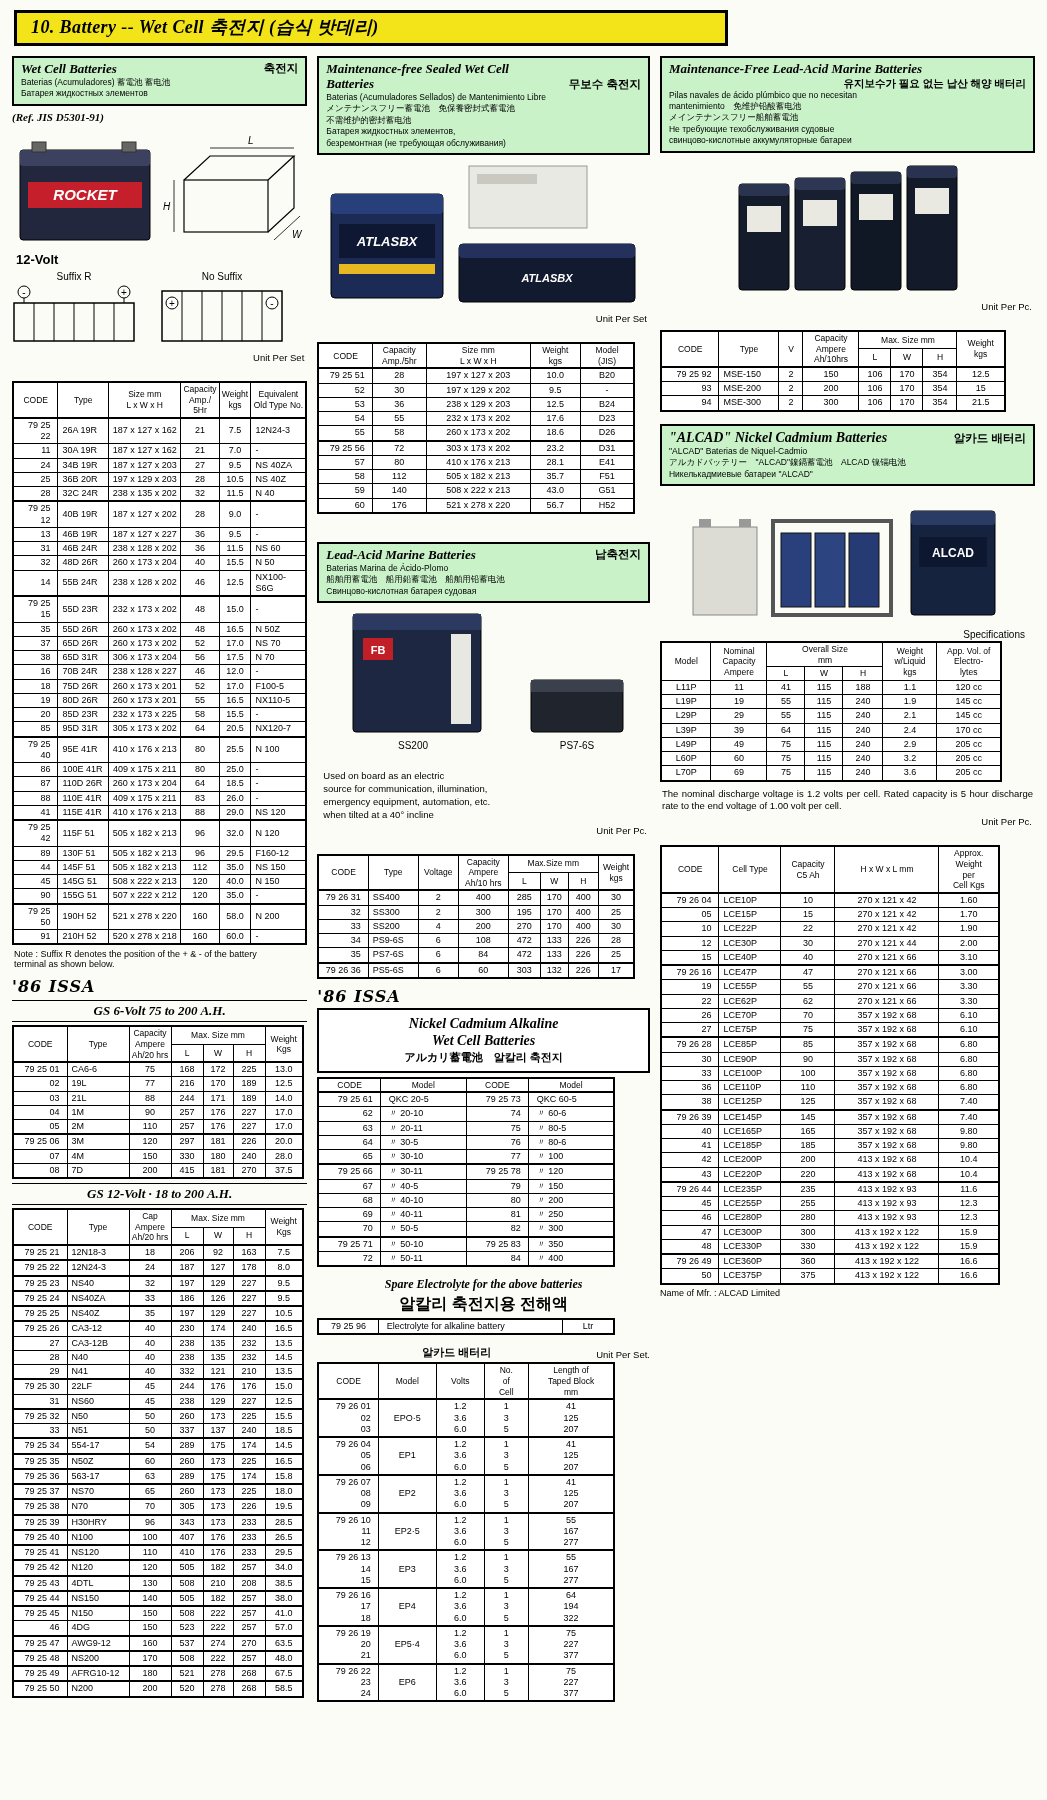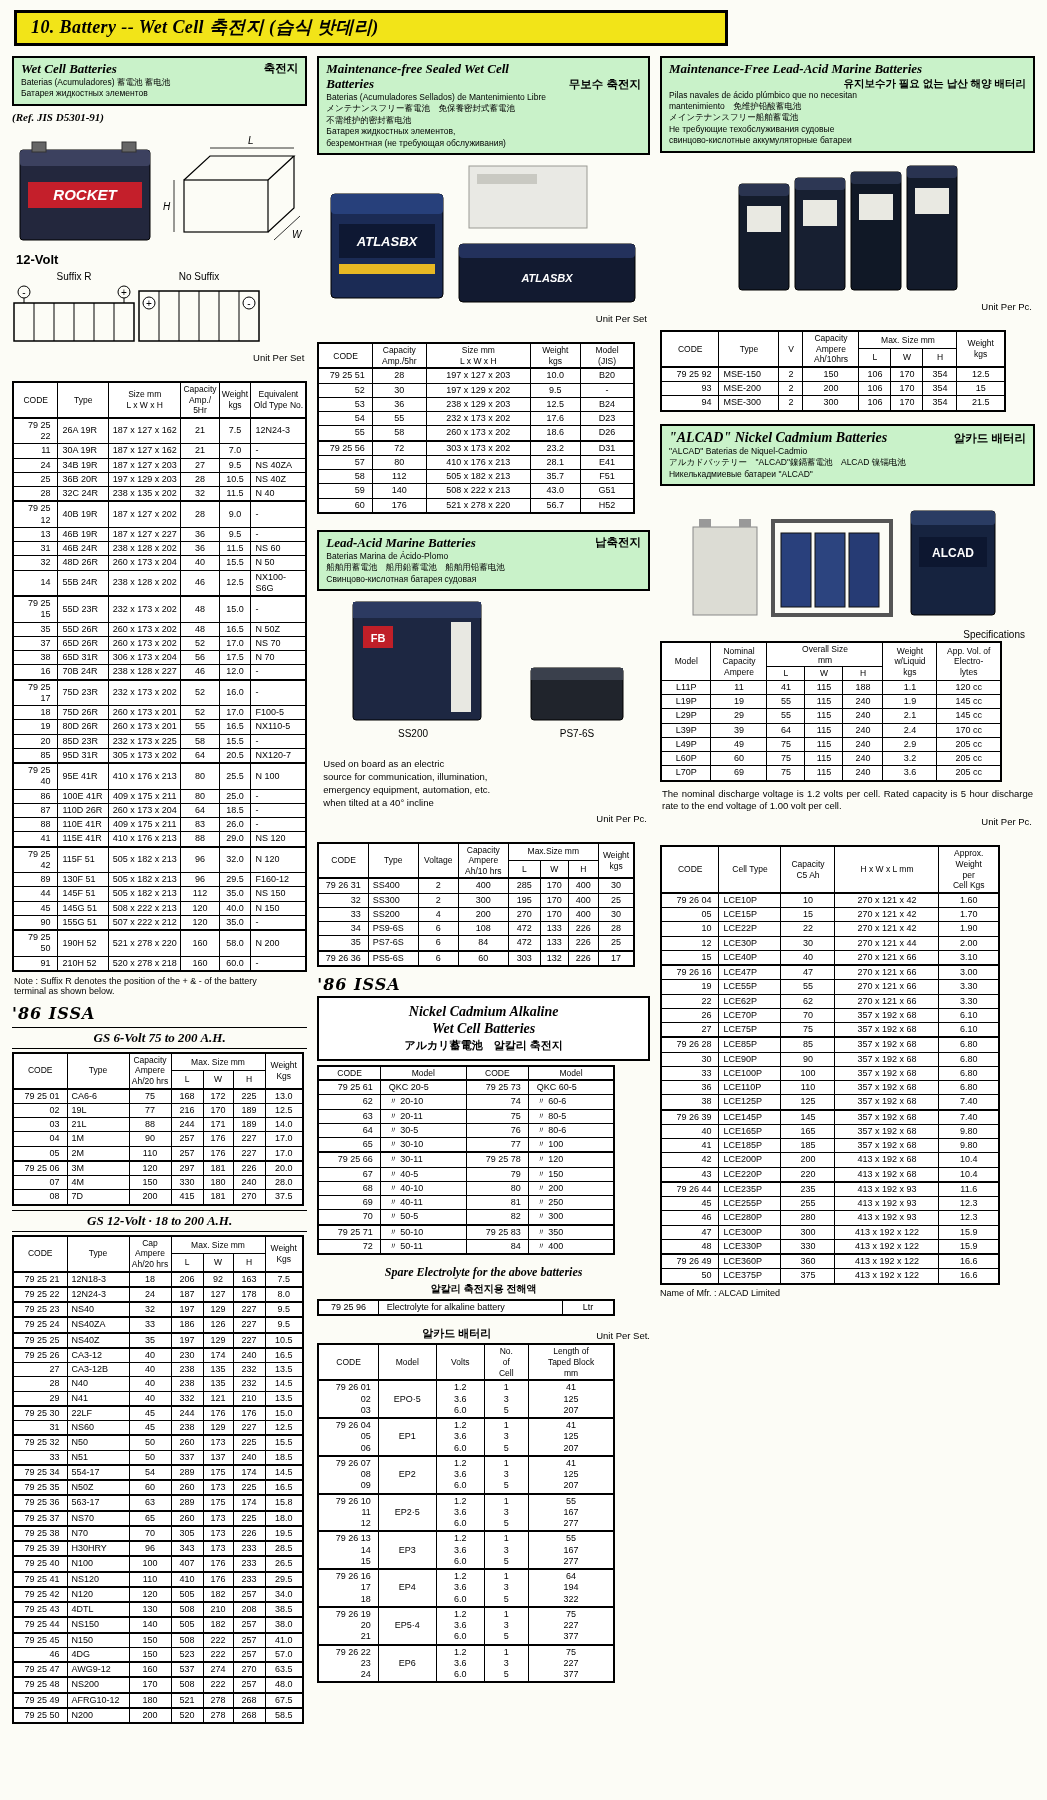--- a/index.html
+++ b/index.html
@@ -29,27 +29,27 @@
 .t-mse td:first-child,.t-lce td:first-child,.t-ep td:first-child,
 .t-qkc td:nth-child(1),.t-qkc td:nth-child(3){text-align:right;padding-right:7px}
 .t-main td:nth-child(2),.t-gs td:nth-child(2),.t-marine td:nth-child(2),.t-mse td:nth-child(2),
 .t-lce td:nth-child(2),.t-main td:nth-child(6){text-align:left;padding-left:4px}
 .t-qkc td:nth-child(2),.t-qkc td:nth-child(4){text-align:left;padding-left:8px}
 .t-elec td:nth-child(2){text-align:left;padding-left:8px}
 .note{font-size:9px;margin:4px 2px;white-space:pre-line}
 .issa{font:italic bold 16px "DejaVu Serif",serif;margin:8px 0 2px;letter-spacing:1px}
 .banner{border-top:1.5px solid #000;border-bottom:1.5px solid #000;text-align:center;
         padding:2px 0;margin-top:4px;font:italic bold 13px "Liberation Serif",serif}
-.term-row{display:flex;gap:1px;margin-top:4px;justify-content:flex-start}
+.term-row{display:flex;gap:24px;margin-top:4px;justify-content:flex-start}
 .term{text-align:center}
 .term-label{font-size:10px;margin-bottom:1px}
 .photo{display:flex;justify-content:center;margin:3px 0}
 .para{font-size:9.5px;white-space:pre-line;margin:12px 0 2px 6px;line-height:1.35}
 .spare-t{font:italic bold 12px "Liberation Serif",serif;text-align:center;margin-top:10px}
-.spare-k{font-size:10px;font-weight:bold;text-align:center;margin:2px 0 3px}
+.spare-k{font-size:16px;font-weight:bold;text-align:center;margin:2px 0 3px}
 .alkad-head{display:flex;align-items:flex-end;margin-top:10px}
 .alkad-head .k{flex:1;text-align:center;font-weight:bold;font-size:11px}
 .alkad-head .u{font-size:9.5px}
 .nbox{border:2px solid #000;background:#fff;text-align:center;padding:6px 4px;margin-top:2px}
 .nbox .l1{font:italic bold 14px "Liberation Serif",serif;line-height:1.2}
 .nbox .l3{font-size:11px;font-weight:bold;margin-top:0}
 .spec-label{font-size:10px;text-align:right;margin:2px 10px 1px}
 .mfr{font-size:9px;margin-top:3px}
 svg text{font-family:"Liberation Sans",sans-serif}
 </style>
@@ -280,28 +280,20 @@
             <td>N 70</td>
           </tr>
           <tr>
             <td>16</td>
             <td>70B 24R</td>
             <td>238 x 128 x 227</td>
             <td>46</td>
             <td>12.0</td>
             <td>-</td>
           </tr>
-          <tr class="grp">
-            <td>79 25 17</td>
-            <td>75D 23R</td>
-            <td>232 x 173 x 202</td>
-            <td>52</td>
-            <td>16.0</td>
-            <td>-</td>
-          </tr>
           <tr>
             <td>18</td>
             <td>75D 26R</td>
             <td>260 x 173 x 201</td>
             <td>52</td>
             <td>17.0</td>
             <td>F100-5</td>
           </tr>
           <tr>
             <td>19</td>
@@ -958,21 +950,21 @@
           <tr>
             <td>60</td>
             <td>176</td>
             <td>521 x 278 x 220</td>
             <td>56.7</td>
             <td>H52</td>
           </tr>
         </tbody>
     </table>
 
-    <div class="gbox" style="margin-top:16px">
+    <div class="gbox" style="margin-top:28px">
       <div class="trow">
         <span class="t-en">Lead-Acid Marine Batteries</span>
         <span class="t-kr">납축전지</span>
       </div>
       <div class="sub">Baterias Marina de Ácido-Plomo</div>
       <div class="sub">船舶用蓄電池　船用鉛蓄電池　船舶用铅蓄电池</div>
       <div class="sub">Свинцово-кислотная батарея судовая</div>
     </div>
 
     <div class="photo">

